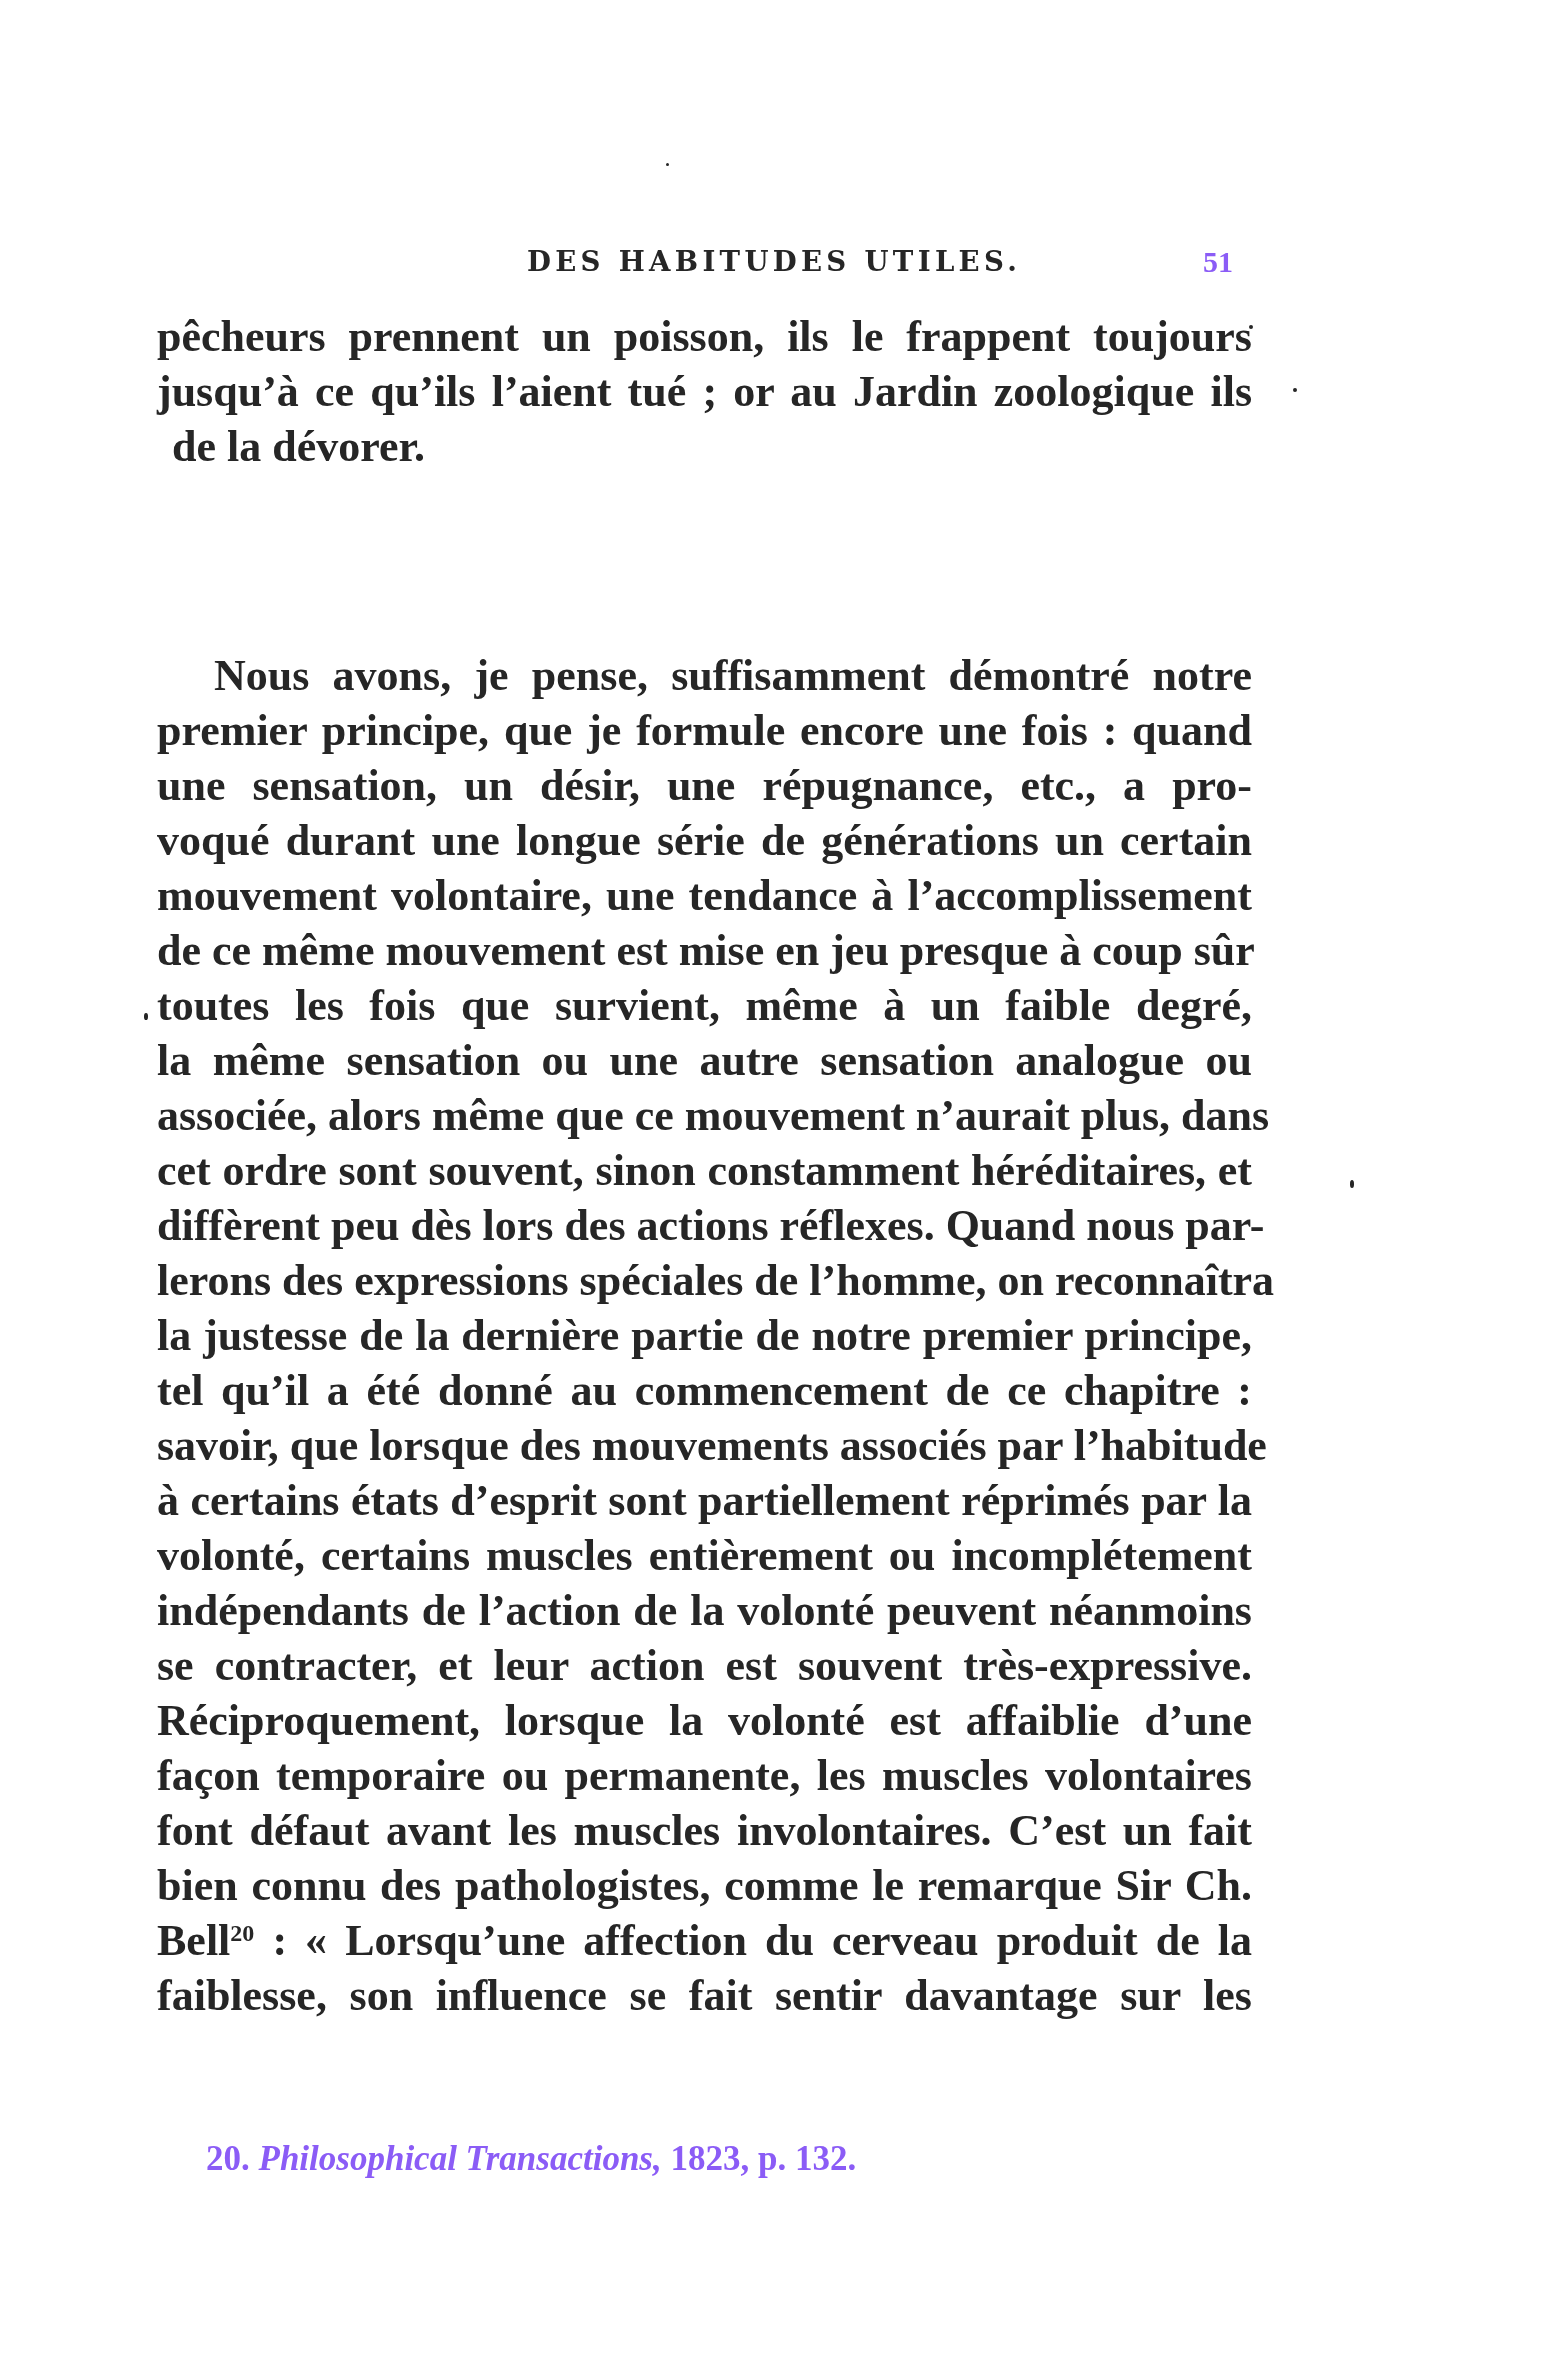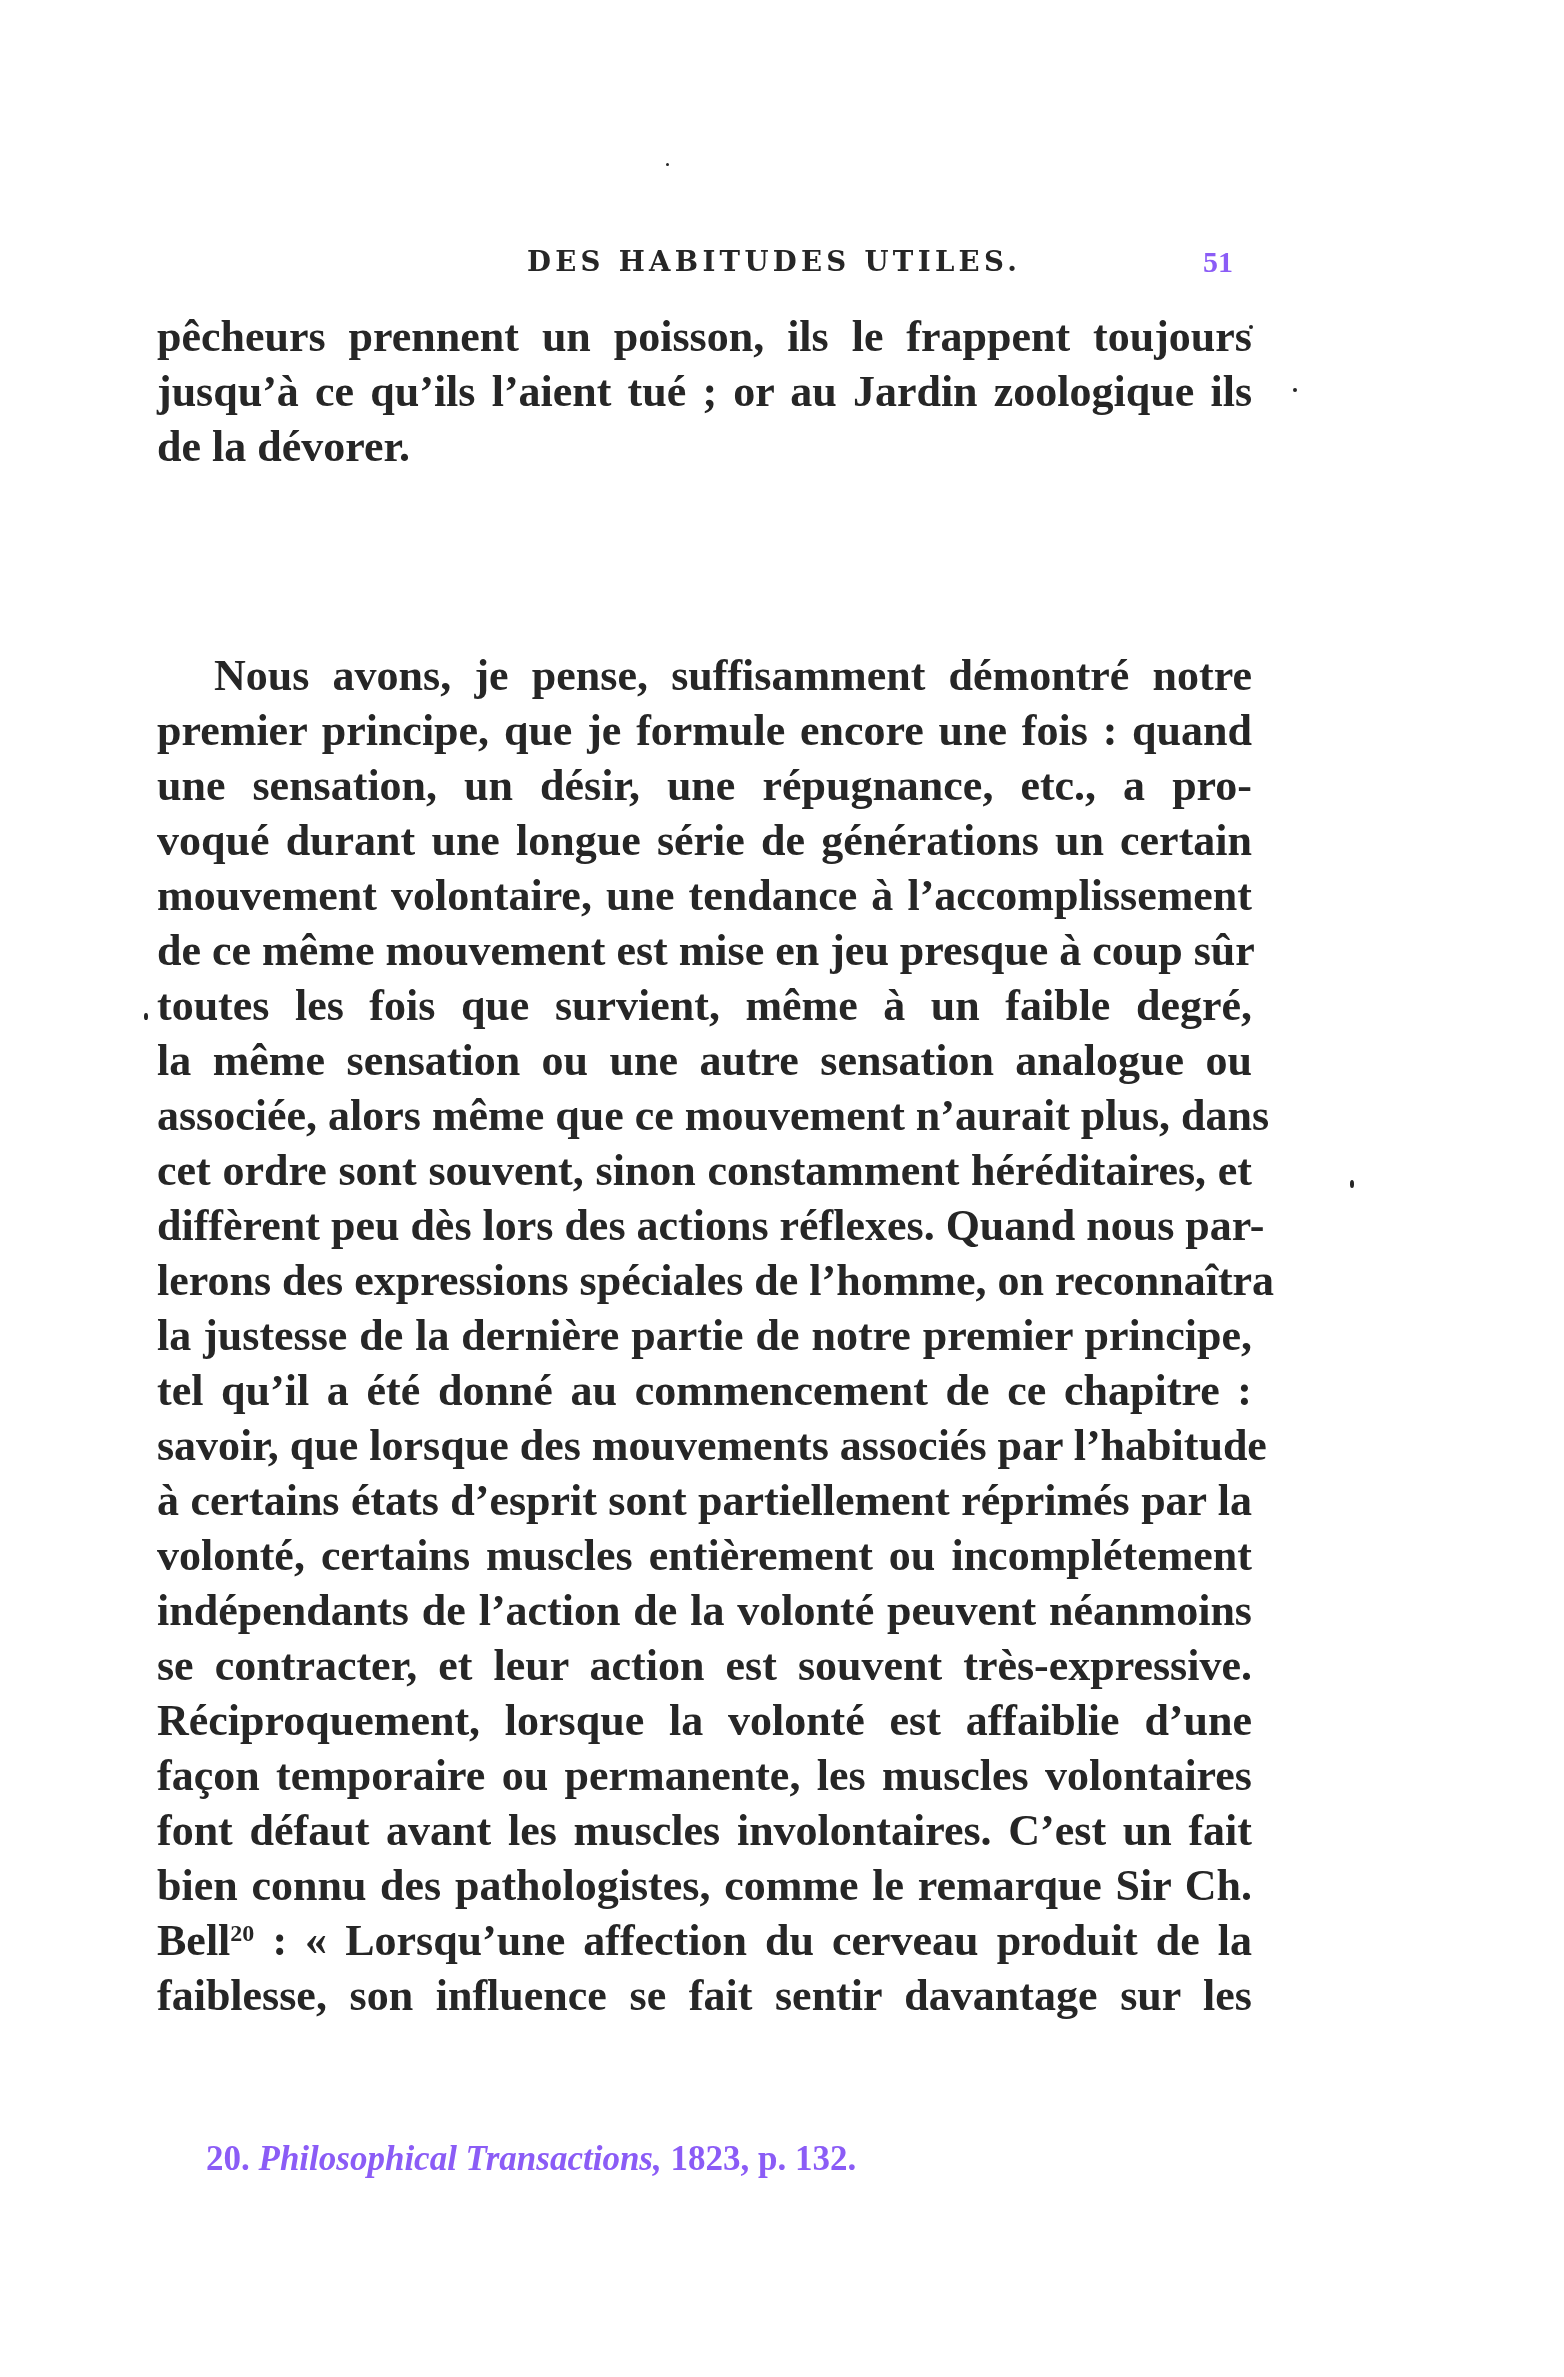--- a/index.html
+++ b/index.html
@@ -63,20 +63,21 @@
       height: 55px;
       line-height: 55px;
       white-space: nowrap;
       text-align: justify;
       text-align-last: justify;
       overflow: visible;
     }
     .line.last {
       text-align: left;
       text-align-last: left;
+      margin-left: 15px;
     }
     .line.indent {
       padding-left: 57px;
     }
     #para-1 { top: 309px; }
     #para-2 { top: 604px; margin-top: 44px; }
     .footnote {
       position: absolute;
       left: 206px;
       top: 2135px;

